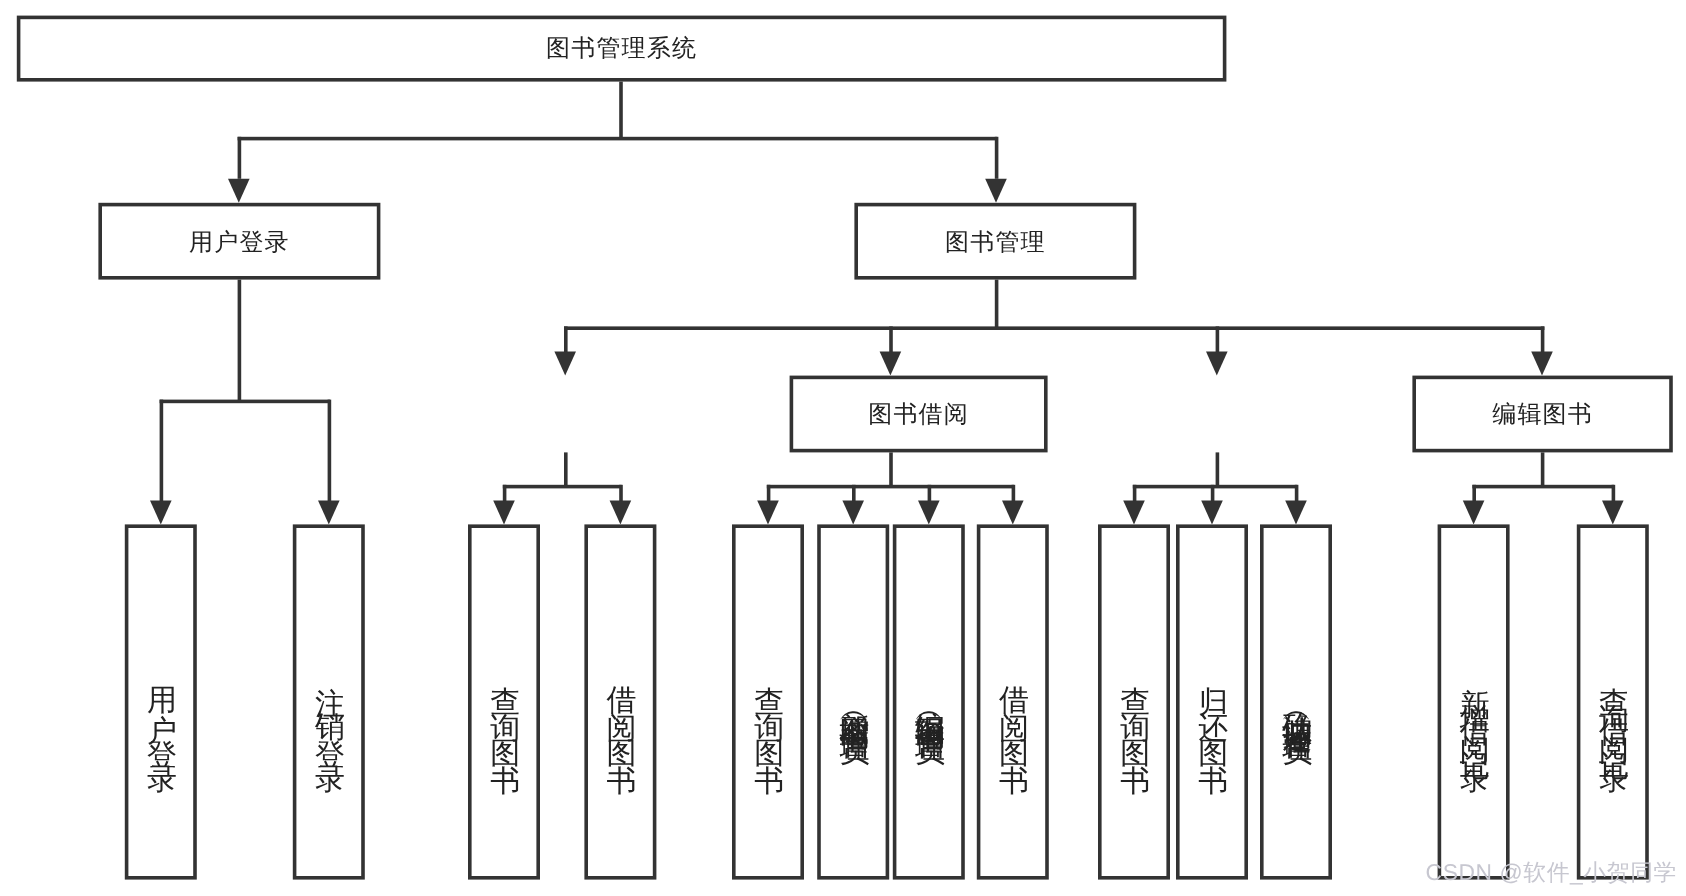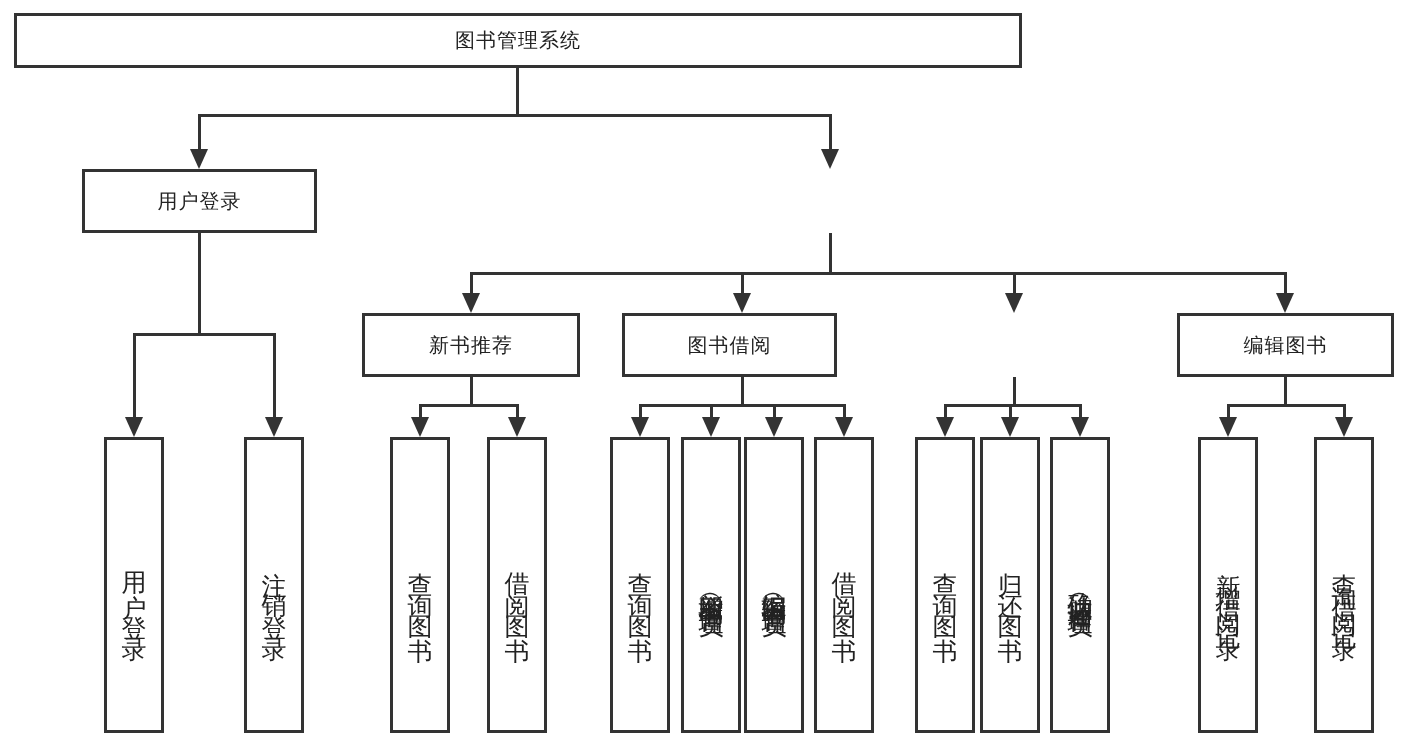--- a/index.html
+++ b/index.html
@@ -65,43 +65,43 @@
   <div class="vl" style="left:517px;top:68px;height:47px;"></div>
   <div class="hl" style="left:198px;top:114px;width:633px;"></div>
   <div class="vl" style="left:199px;top:114px;height:35px;"></div>
   <div class="arrow" style="left:199px;top:149px;"></div>
   <div class="vl" style="left:830px;top:114px;height:35px;"></div>
   <div class="arrow" style="left:830px;top:149px;"></div>
 
   <div class="box" style="left:82px;top:169px;width:235px;height:64px;">
     <span>用户登录</span>
   </div>
+  <div class="box" style="left:712px;top:169px;width:235px;height:64px;">
+    <span>图书管理</span>
+  </div>
 
   <div class="vl" style="left:199px;top:233px;height:101px;"></div>
   <div class="hl" style="left:133px;top:333px;width:142px;"></div>
   <div class="vl" style="left:134px;top:333px;height:85px;"></div>
   <div class="arrow" style="left:134px;top:417px;"></div>
   <div class="vl" style="left:274px;top:333px;height:85px;"></div>
   <div class="arrow" style="left:274px;top:417px;"></div>
 
   <div class="vl" style="left:830px;top:233px;height:41px;"></div>
   <div class="hl" style="left:470px;top:272px;width:817px;"></div>
   <div class="vl" style="left:471px;top:272px;height:23px;"></div>
   <div class="arrow" style="left:471px;top:293px;"></div>
   <div class="vl" style="left:742px;top:272px;height:23px;"></div>
   <div class="arrow" style="left:742px;top:293px;"></div>
   <div class="vl" style="left:1014px;top:272px;height:23px;"></div>
   <div class="arrow" style="left:1014px;top:293px;"></div>
   <div class="vl" style="left:1285px;top:272px;height:23px;"></div>
   <div class="arrow" style="left:1285px;top:293px;"></div>
 
-  <div class="box" style="left:362px;top:313px;width:218px;height:64px;">
-    <span>新书推荐</span>
-  </div>
-  <div class="box" style="left:622px;top:313px;width:215px;height:64px;">
+  <div class="box" style="left:658px;top:313px;width:215px;height:64px;">
     <span>图书借阅</span>
   </div>
   <div class="box" style="left:1177px;top:313px;width:217px;height:64px;">
     <span>编辑图书</span>
   </div>
 
   <div class="vl" style="left:471px;top:377px;height:29px;"></div>
   <div class="hl" style="left:419px;top:404px;width:99px;"></div>
   <div class="vl" style="left:420px;top:404px;height:15px;"></div>
   <div class="arrow" style="left:420px;top:417px;"></div>
@@ -172,14 +172,15 @@
     <span class="vt sp-s">确认归还（管理员）</span>
   </div>
 
   <div class="leaf" style="left:1198px;">
     <span class="vt sp-m">新增借阅记录</span>
   </div>
   <div class="leaf" style="left:1314px;">
     <span class="vt sp-m">查询借阅记录</span>
   </div>
 
+  <div class="watermark">CSDN @软件_小贺同学</div>
 
 </div>
 
 </body></html>

